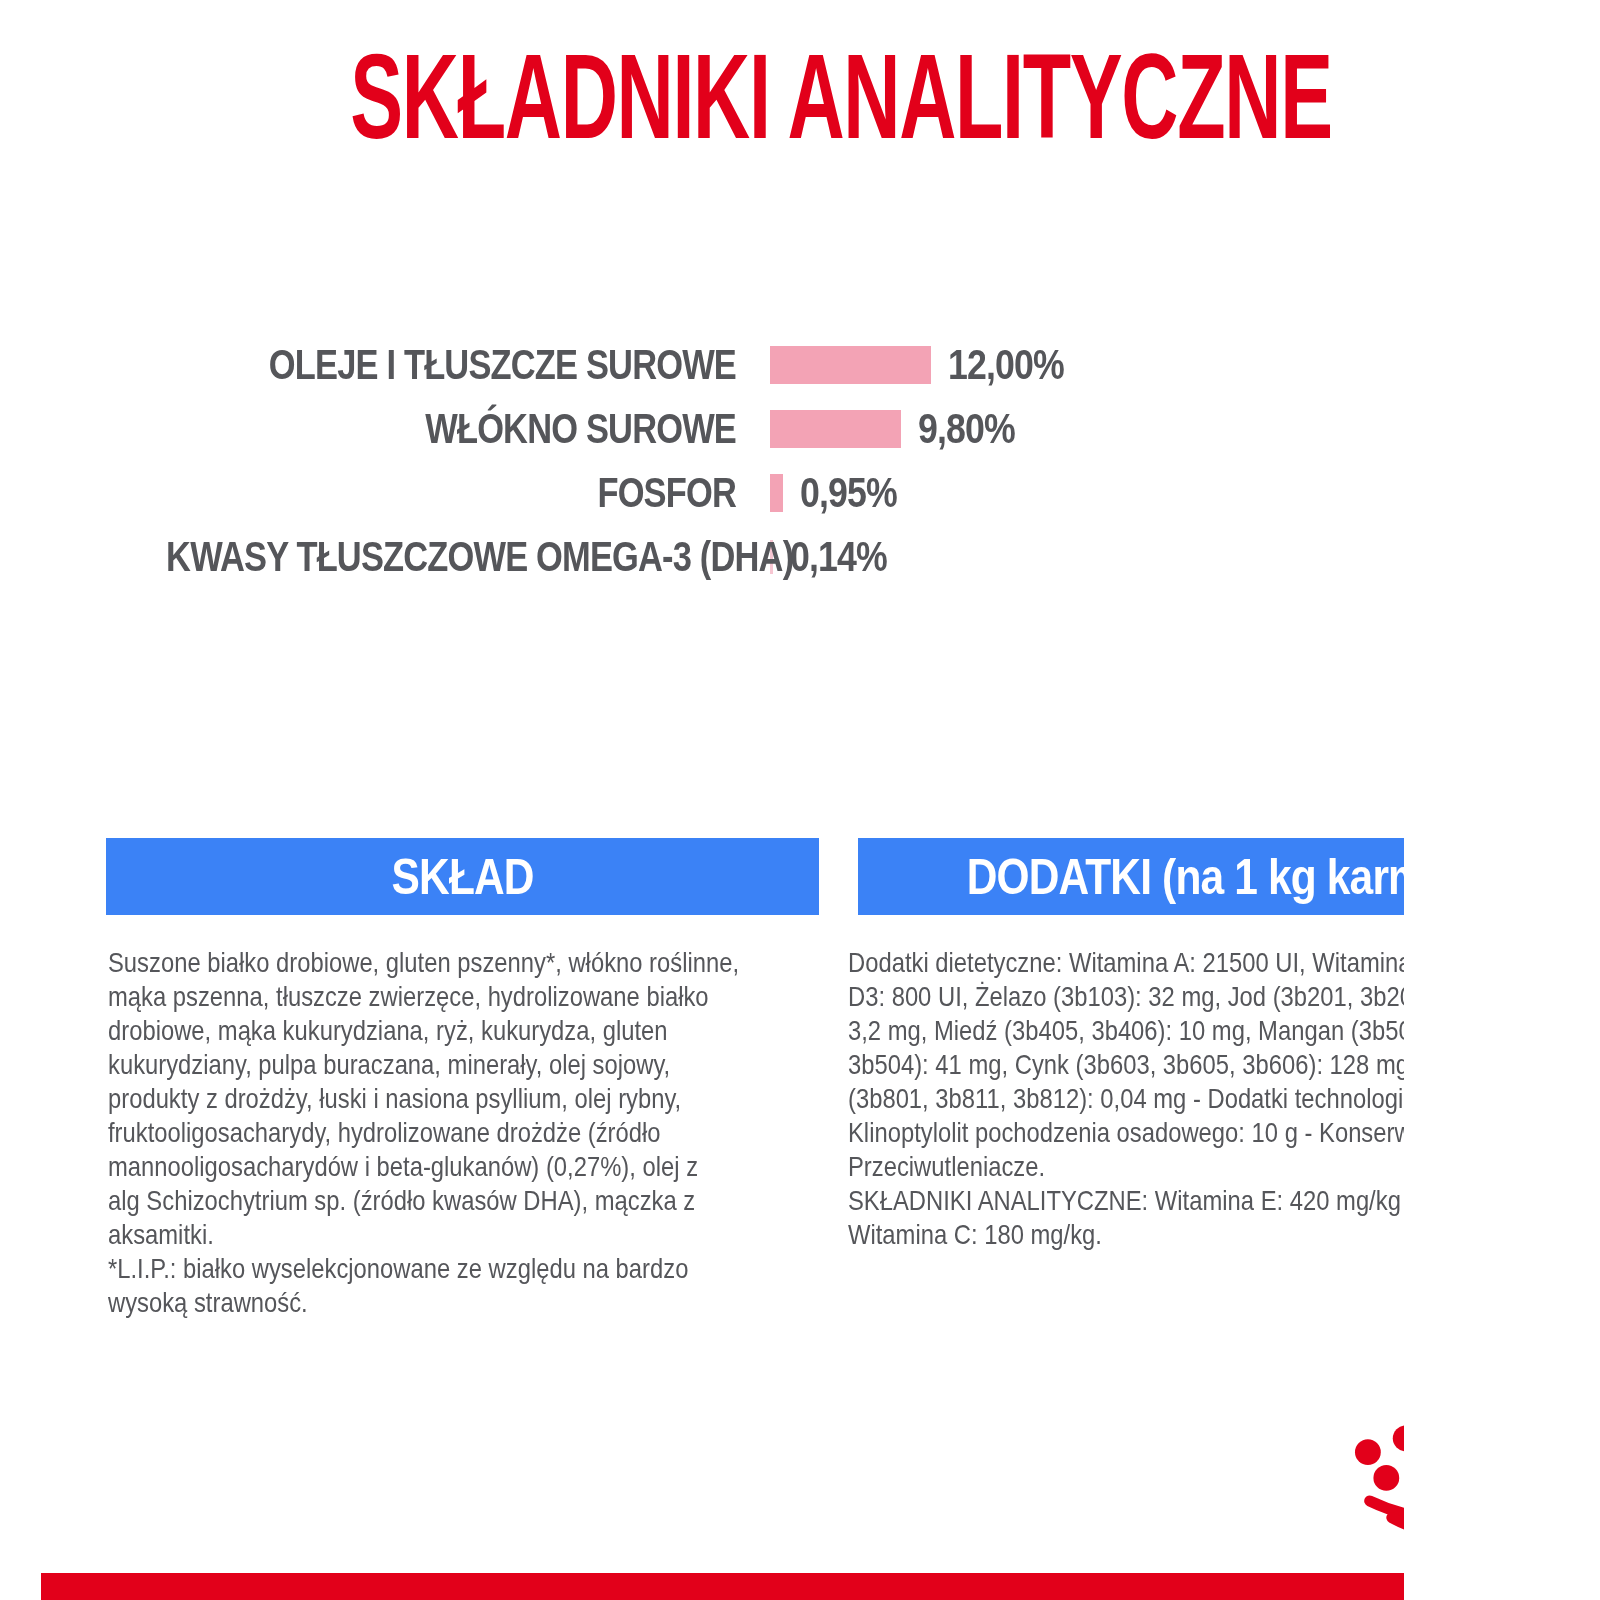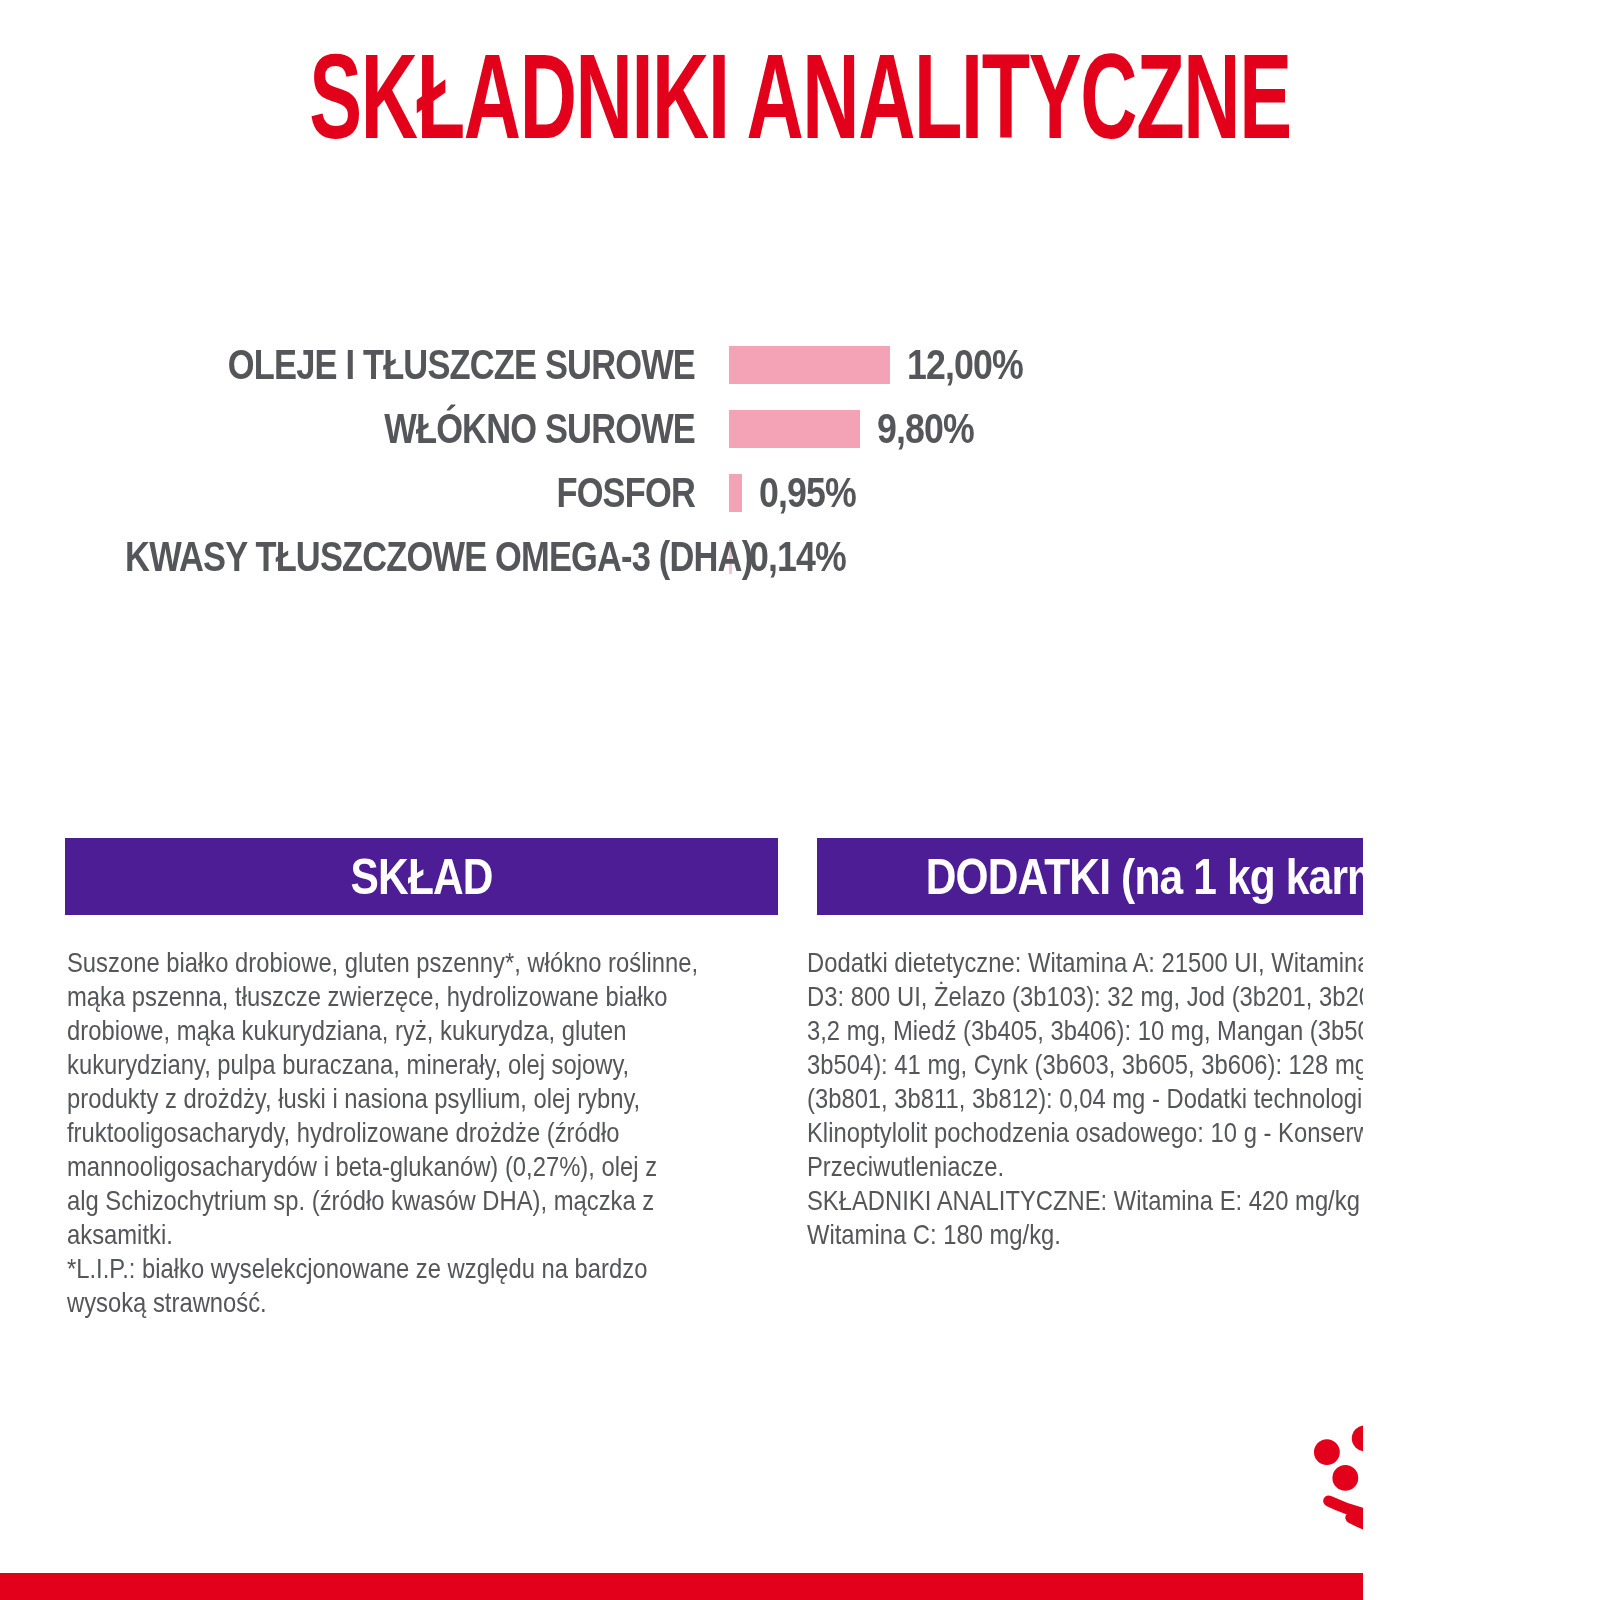--- a/index.html
+++ b/index.html
@@ -1,18 +1,19 @@
 <!DOCTYPE html>
 <html lang="pl"><head>
 <meta charset="utf-8">
 <style>
   html,body{margin:0;padding:0;background:#ffffff;}
   .page{
     position:relative;width:1363px;height:1600px;background:#ffffff;overflow:hidden;
     font-family:"Liberation Sans",sans-serif;
+    margin-left:41px;
   }
   
   .title{
     position:absolute;top:36px;left:0;width:1600px;text-align:center;
     font-size:120px;line-height:1.0;font-weight:bold;color:#e2001a;
     transform:scaleX(0.66);transform-origin:50% 50%;white-space:nowrap;letter-spacing:-2px;
   }
   
   .chart{position:absolute;top:346px;left:0;width:1600px;}
   .crow{display:flex;align-items:center;height:38px;margin-bottom:26px;}
@@ -20,21 +21,21 @@
     width:695px;flex:0 0 695px;text-align:right;font-size:42px;font-weight:bold;color:#55565a;
     white-space:nowrap;letter-spacing:-1px;transform:scaleX(0.82);transform-origin:100% 50%;
   }
   .cbar{height:38px;background:#f3a3b5;margin-left:34px;flex:0 0 auto;}
   .cval{
     font-size:42px;font-weight:bold;color:#55565a;margin-left:17px;white-space:nowrap;
     letter-spacing:-1px;transform:scaleX(0.85);transform-origin:0 50%;
   }
   
   .sec-header{
-    position:absolute;top:838px;height:77px;background:#4c1d95;
+    position:absolute;top:838px;height:77px;background:#3b82f6;
     display:flex;align-items:center;justify-content:center;
   }
   .sec-header span{
     color:#ffffff;font-size:50px;font-weight:bold;white-space:nowrap;
     transform:scaleX(0.85);transform-origin:50% 50%;letter-spacing:-1px;
   }
   .sklad-header{left:65px;width:713px;}
   .dodatki-header{left:817px;width:711px;align-items:center;}
   
   .body-text{

